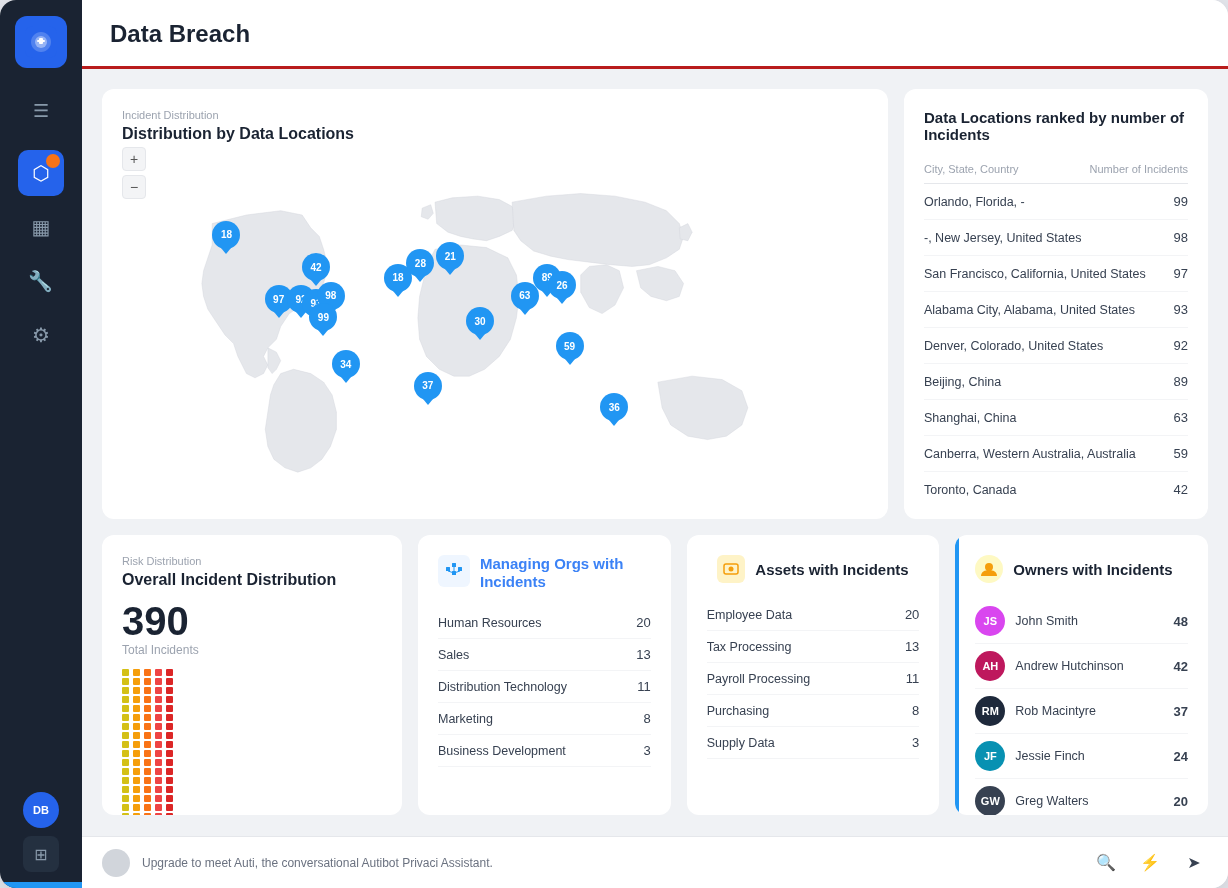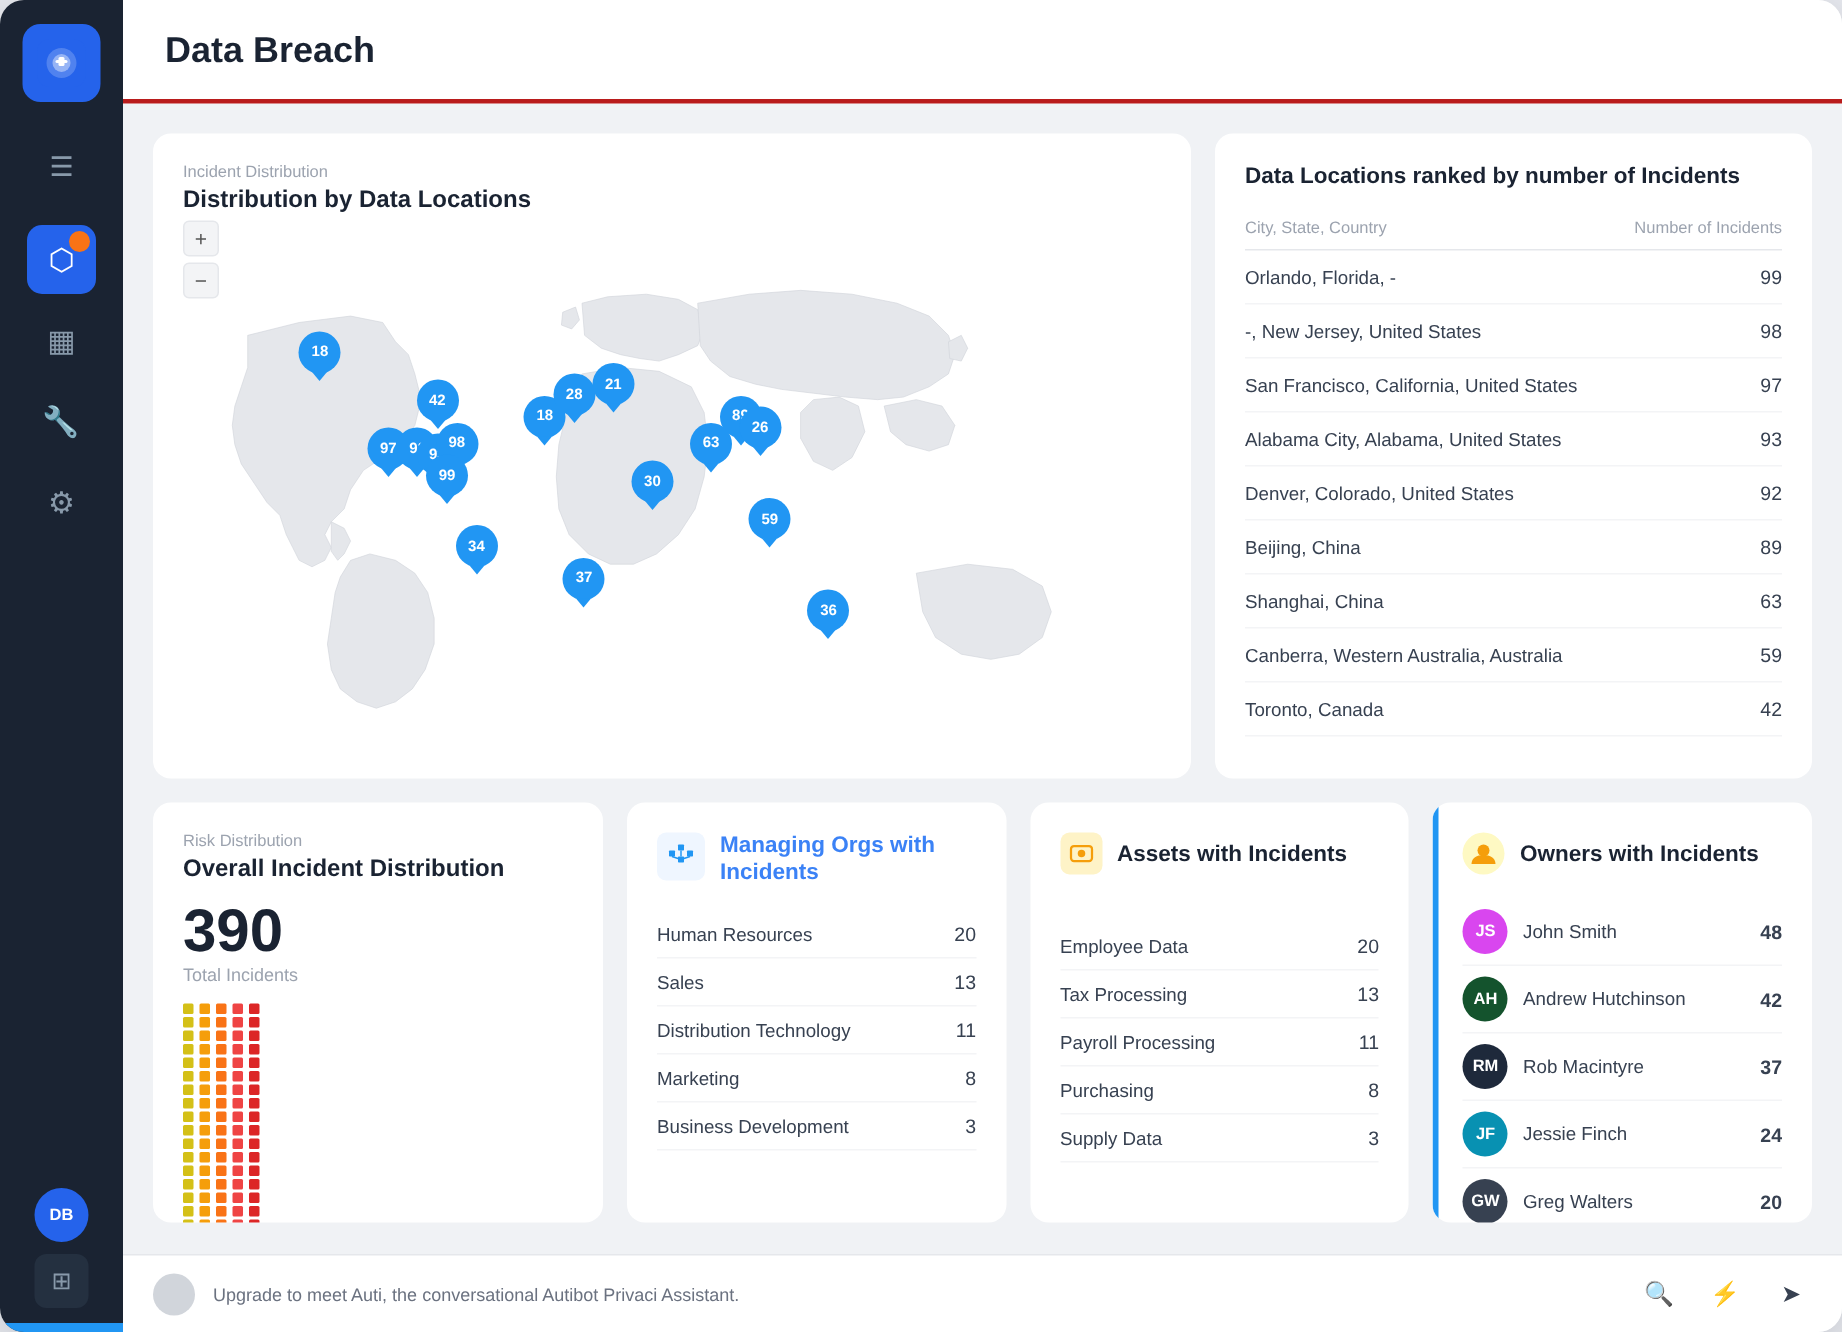--- a/index.html
+++ b/index.html
@@ -88,21 +88,21 @@
       cursor: pointer;
     }
     .map-pin::after {
       content: ''; position: absolute; bottom: -5px; left: 50%; transform: translateX(-50%);
       width: 0; height: 0; border-left: 5px solid transparent; border-right: 5px solid transparent;
       border-top: 6px solid #2196f3;
     }
 
     
     .locations-card {
-      width: 398px; background: white; border-radius: 12px; padding: 20px; overflow: hidden;
+      width: 304px; background: white; border-radius: 12px; padding: 20px; overflow: hidden;
       display: flex; flex-direction: column;
     }
     .locations-title { font-size: 15px; font-weight: 600; color: #1a2332; margin-bottom: 12px; }
     .locations-header { display: flex; justify-content: space-between; padding: 8px 0; border-bottom: 1px solid #e5e7eb; }
     .locations-header span { font-size: 11px; color: #9ca3af; }
     .locations-list { overflow-y: auto; flex: 1; }
     .location-row { display: flex; justify-content: space-between; align-items: center; padding: 10px 0; border-bottom: 1px solid #f3f4f6; }
     .location-name { font-size: 12.5px; color: #374151; }
     .location-count { font-size: 13px; color: #374151; font-weight: 500; }
 
@@ -128,21 +128,21 @@
     .orgs-title { font-size: 15px; font-weight: 600; color: #3b82f6; line-height: 1.2; }
     .orgs-list { display: flex; flex-direction: column; gap: 0; }
     .orgs-row { display: flex; justify-content: space-between; align-items: center; padding: 8px 0; border-bottom: 1px solid #f3f4f6; }
     .orgs-name { font-size: 12.5px; color: #374151; }
     .orgs-count { font-size: 13px; font-weight: 500; color: #374151; }
 
     
     .assets-card {
       flex: 1; background: white; border-radius: 12px; padding: 20px; overflow: hidden;
     }
-    .assets-header { display: flex; align-items: center; gap: 10px; margin-bottom: 32px; }
+    .assets-header { display: flex; align-items: center; gap: 10px; margin-bottom: 16px; justify-content: center; }
     .assets-icon { width: 28px; height: 28px; background: #fef3c7; border-radius: 6px; display: flex; align-items: center; justify-content: center; }
     .assets-title { font-size: 15px; font-weight: 600; color: #1a2332; }
 
     
     .owners-card {
       flex: 1; background: white; border-radius: 12px; padding: 20px; overflow: hidden;
     }
     .owners-header { display: flex; align-items: center; gap: 10px; margin-bottom: 16px; }
     .owners-icon { width: 28px; height: 28px; background: #fef9c3; border-radius: 50%; display: flex; align-items: center; justify-content: center; }
     .owners-title { font-size: 15px; font-weight: 600; color: #1a2332; }
@@ -540,21 +540,21 @@
             </div>
             <div class="owners-title">Owners with Incidents</div>
           </div>
           <div class="orgs-list" id="owners-list">
               <div class="owner-row" style="position: relative;">
     <div class="owner-avatar-placeholder" style="background:#d946ef">JS</div>
     <span class="owner-name">John Smith</span>
     <span class="owner-count">48</span>
   </div>
               <div class="owner-row" style="position: relative;">
-    <div class="owner-avatar-placeholder" style="background:#14532d">AH</div>
+    <div class="owner-avatar-placeholder" style="background:#be185d">AH</div>
     <span class="owner-name">Andrew Hutchinson</span>
     <span class="owner-count">42</span>
   </div>
               <div class="owner-row" style="position: relative;">
     <div class="owner-avatar-placeholder" style="background:#1e293b">RM</div>
     <span class="owner-name">Rob Macintyre</span>
     <span class="owner-count">37</span>
   </div>
               <div class="owner-row" style="position: relative;">
     <div class="owner-avatar-placeholder" style="background:#0891b2">JF</div>

